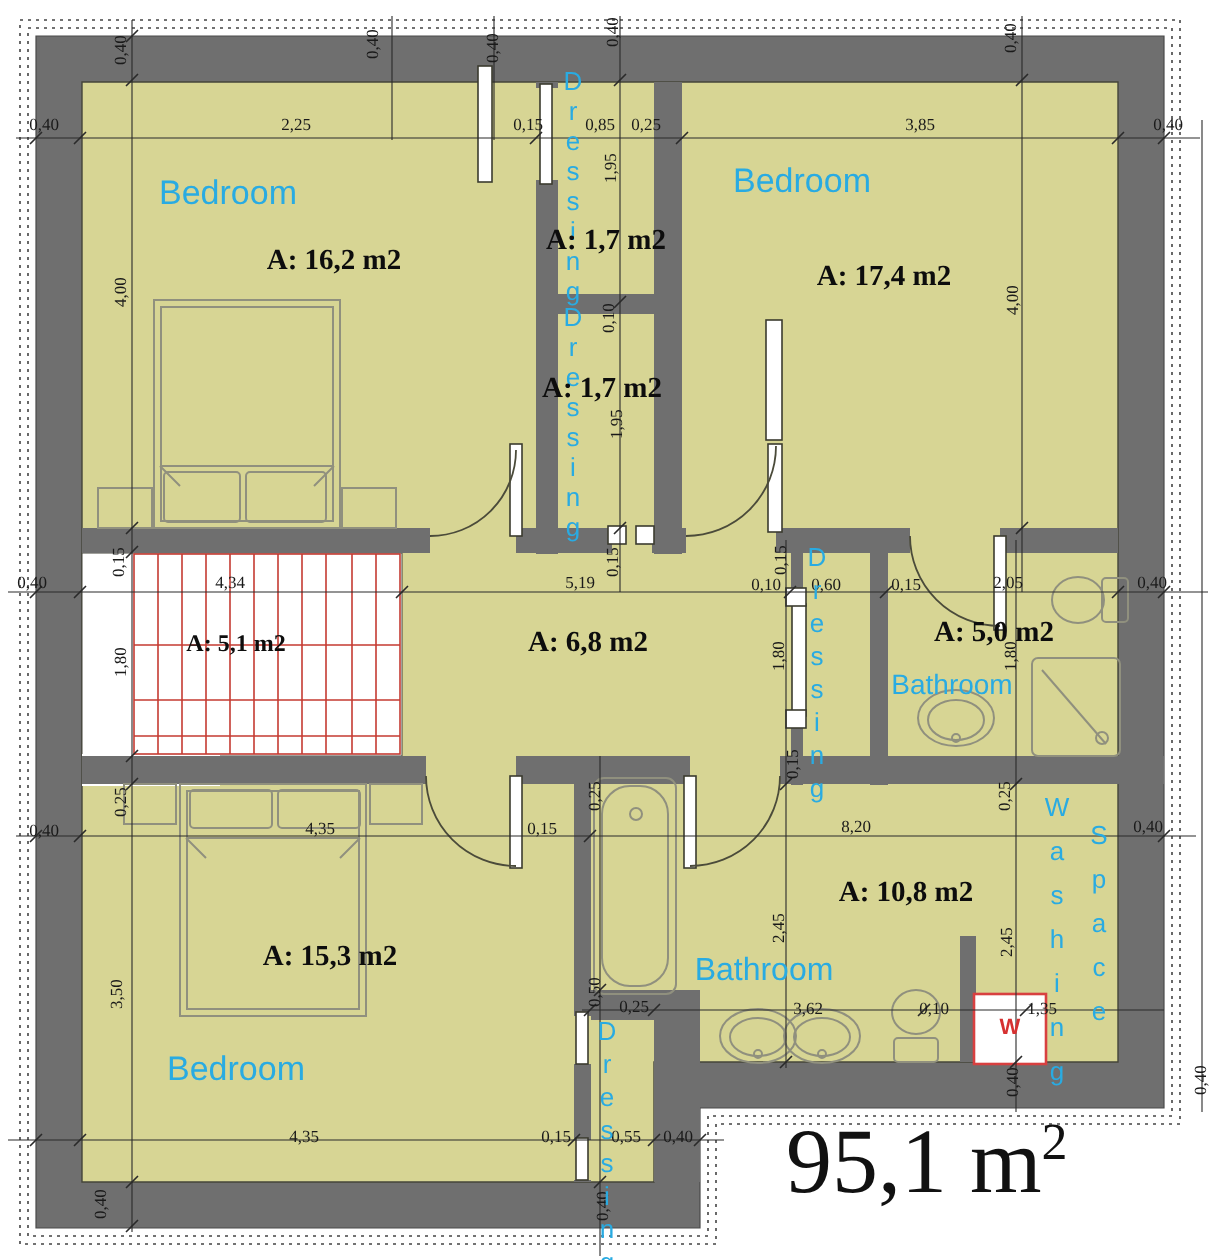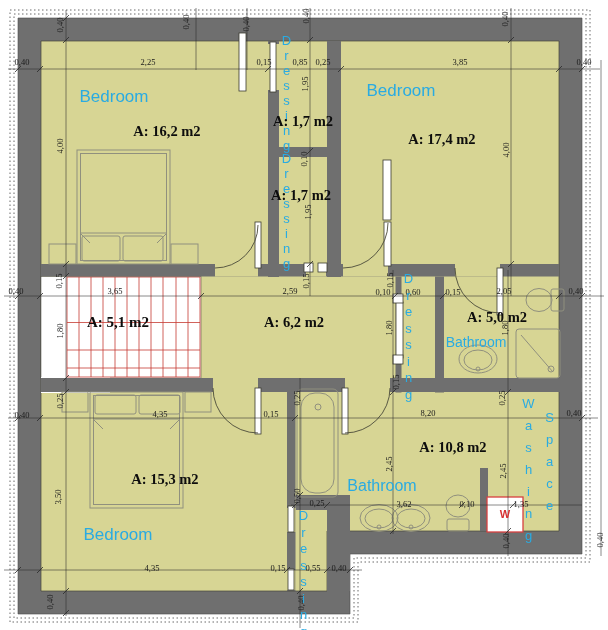--- a/index.html
+++ b/index.html
@@ -195,49 +195,50 @@
 <span class="vtext" style="left:279px;top:151px">Dressing</span>
 <span class="vtext" style="left:401px;top:271px;letter-spacing:1.5px">Dressing</span>
 <span class="vtext" style="left:296px;top:508px;letter-spacing:1.5px">Dressing</span>
 <span class="vtext wide" style="left:521px;top:396px">Washing</span>
 <span class="vtext wide" style="left:542px;top:410px">Space</span>
 
 <span class="area" style="left:167px;top:131px">A: 16,2 m2</span>
 <span class="area" style="left:303px;top:121px">A: 1,7 m2</span>
 <span class="area" style="left:301px;top:195px">A: 1,7 m2</span>
 <span class="area" style="left:442px;top:139px">A: 17,4 m2</span>
-<span class="area" style="left:118px;top:322px;font-size:15px">A: 5,1 m2</span>
-<span class="area" style="left:294px;top:322px">A: 6,2 m2</span>
+<span class="area" style="left:118px;top:322px;font-size:12px">A: 5,1 m2</span>
+<span class="area" style="left:294px;top:322px">A: 6,8 m2</span>
 <span class="area" style="left:497px;top:317px">A: 5,0 m2</span>
 <span class="area" style="left:165px;top:479px">A: 15,3 m2</span>
 <span class="area" style="left:453px;top:447px">A: 10,8 m2</span>
 
 <span class="wmark" style="left:505px;top:514px">W</span>
 
+<div class="total" style="left:393px;top:554px"><span>95,1 m</span><sup>2</sup></div>
 
 <span class="dim" style="left:22px;top:62px">0,40</span>
 <span class="dim" style="left:148px;top:62px">2,25</span>
 <span class="dim" style="left:264px;top:62px">0,15</span>
 <span class="dim" style="left:300px;top:62px">0,85</span>
 <span class="dim" style="left:323px;top:62px">0,25</span>
 <span class="dim" style="left:460px;top:62px">3,85</span>
 <span class="dim" style="left:584px;top:62px">0,40</span>
 <span class="dim v" style="left:60px;top:25px">0,40</span>
 <span class="dim v" style="left:186px;top:22px">0,40</span>
 <span class="dim v" style="left:246px;top:24px">0,40</span>
 <span class="dim v" style="left:306px;top:16px">0,40</span>
 <span class="dim v" style="left:505px;top:19px">0,40</span>
 <span class="dim v" style="left:60px;top:146px">4,00</span>
 <span class="dim v" style="left:506px;top:150px">4,00</span>
 <span class="dim v" style="left:305px;top:84px">1,95</span>
 <span class="dim v" style="left:304px;top:159px">0,10</span>
 <span class="dim v" style="left:308px;top:212px">1,95</span>
 <span class="dim" style="left:16px;top:291px">0,40</span>
-<span class="dim" style="left:115px;top:291px">3,65</span>
-<span class="dim" style="left:290px;top:291px">2,59</span>
+<span class="dim" style="left:115px;top:291px">4,34</span>
+<span class="dim" style="left:290px;top:291px">5,19</span>
 <span class="dim" style="left:383px;top:292px">0,10</span>
 <span class="dim" style="left:413px;top:292px">0,60</span>
 <span class="dim" style="left:453px;top:292px">0,15</span>
 <span class="dim" style="left:504px;top:291px">2,05</span>
 <span class="dim" style="left:576px;top:291px">0,40</span>
 <span class="dim v" style="left:59px;top:281px">0,15</span>
 <span class="dim v" style="left:306px;top:281px">0,15</span>
 <span class="dim v" style="left:390px;top:280px">0,15</span>
 <span class="dim v" style="left:60px;top:331px">1,80</span>
 <span class="dim v" style="left:389px;top:328px">1,80</span>

